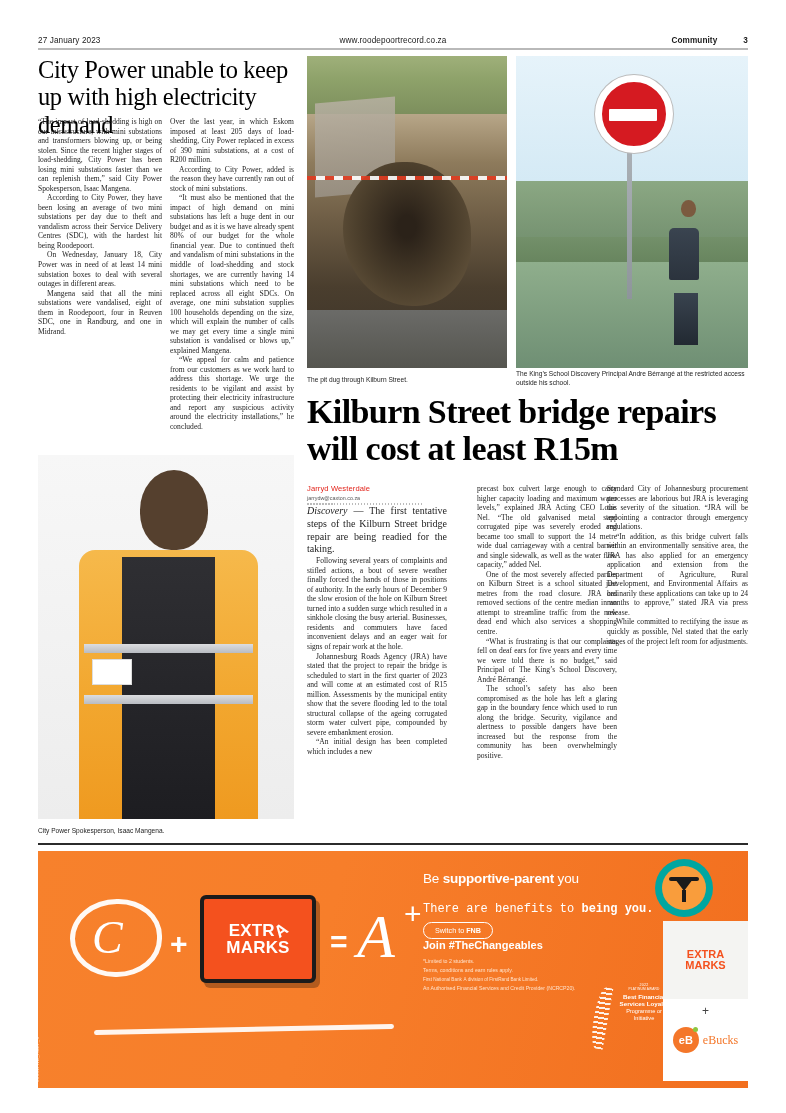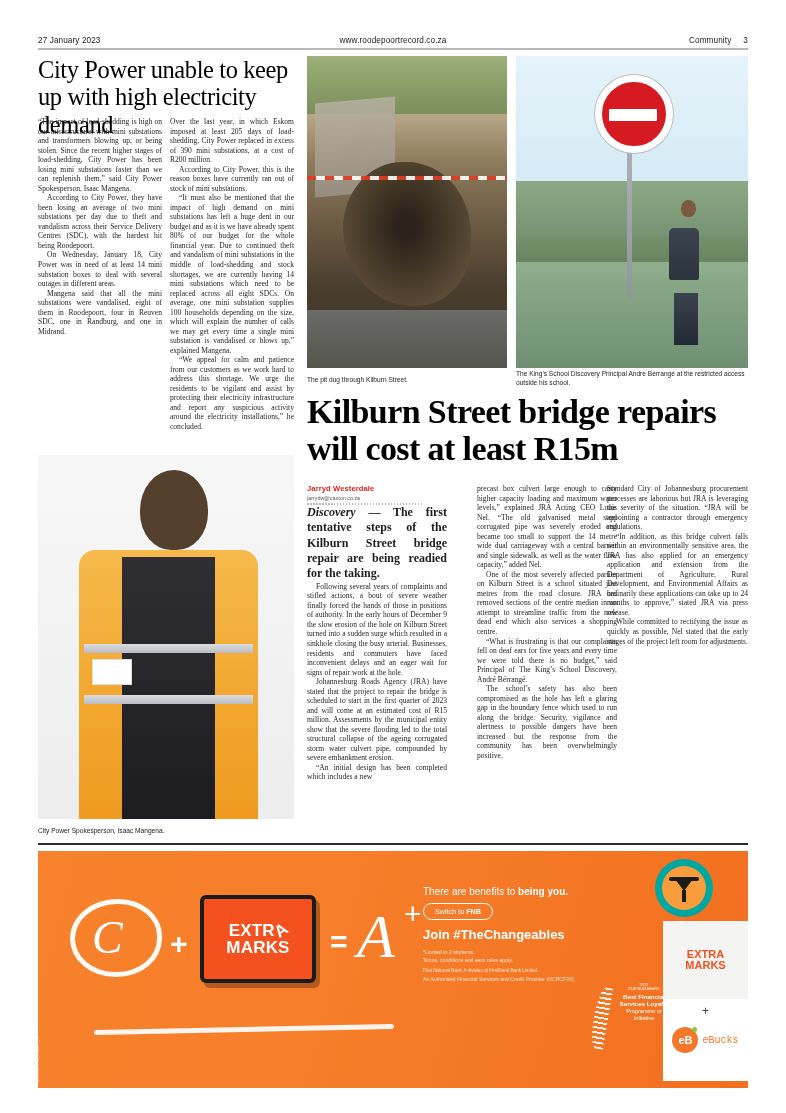--- a/index.html
+++ b/index.html
@@ -12,21 +12,21 @@
   .page { position: relative; width: 786px; height: 1113px; background:#fff; }
 
   
   .masthead {
     position: absolute; left: 38px; top: 30px; width: 710px; height: 20px;
     display: flex; align-items: center; justify-content: space-between;
     font-family: "Liberation Sans", sans-serif;
     font-size: 8.2px; color: #1a1a1a; letter-spacing: .1px;
   }
   .masthead .mh-center { position:absolute; left:50%; transform:translateX(-50%); }
-  .masthead .mh-right { display:flex; gap:12px; align-items:flex-start; }
+  .masthead .mh-right { display:flex; gap:26px; align-items:flex-start;font-weight:bold; }
   .mh-rule {
     position:absolute; left:38px; top:48px; width:710px; height:2px; background:#b9b9b9;
   }
 
   
   .head1 {
     position: absolute; left: 38px; top: 56px; width: 268px;
     font-family: "Liberation Serif", serif;
     font-size: 24.5px; line-height: 1.12; font-weight: 400;
     color: #000; letter-spacing: -0.4px;
@@ -112,33 +112,33 @@
 
   
   .head2 {
     position:absolute; left:307px; top:394px; width:442px;
     font-family:"Liberation Serif", serif; font-size:34px; line-height:1.08;
     color:#000; letter-spacing:-0.6px;
   }
 
   
   .byline { position:absolute; left:307px; top:484px; width:140px; }
-  .byline .name { font-family:"Liberation Sans", sans-serif; font-weight:700;
+  .byline .name { font-family:"Liberation Sans", sans-serif; font-weight:400;
       font-size:7.6px; color:#e2231a; letter-spacing:.1px;}
   .byline .mail { font-family:"Liberation Sans", sans-serif; font-size:5.4px;
       color:#555; margin-top:1.5px;}
   .byline .dots { margin-top:2px; width:116px; height:2px;
       background:repeating-linear-gradient(90deg,#bbb 0 1.5px, transparent 1.5px 3px);}
 
   
   #a2c1 { left:307px; top:505px; width:140px; }
   #a2c2 { left:457px; top:484px; width:140px;margin-left:20px; }
   #a2c3 { left:607px; top:484px; width:141px; }
   #a2c1 p.stand, .stand {
-    font-weight:700; text-indent:0; font-size:12px; line-height:1.28;
+    font-weight:400; text-indent:0; font-size:10px; line-height:1.28;
   }
   .stand i { font-style:italic; }
 
   .footrule { position:absolute; left:38px; top:843px; width:710px; height:1.6px; background:#2b2b2b; }
 
   
   .ad { position:absolute; left:38px; top:851px; width:710px; height:237px;
         background:linear-gradient(105deg,#f7812c 0%,#f77e2a 40%,#f26f1f 100%); overflow:hidden;}
   .ad .vert {
     position:absolute; left:2px; bottom:6px;
@@ -169,26 +169,26 @@
       font-family:"Liberation Sans", sans-serif;}
   .swoosh { position:absolute; left:42px; top:158px; width:300px; height:5px;
       background:#fff; border-radius:4px; opacity:.92; transform:rotate(-1.2deg);}
 
   
   .ad-copy { position:absolute; left:385px; top:20px; width:248px; color:#fff;
       font-family:"Liberation Sans", sans-serif;}
   .ad-copy .hl { font-size:13.5px; line-height:1.2; letter-spacing:-.2px;}
   .ad-copy .hl b { font-weight:700; }
   .ad-copy .body { margin-top:11px; font-size:7.1px; line-height:1.52; }
-  .ad-copy .benefits { margin-top:15px; font-size:10px; }
+  .ad-copy .benefits { margin-top:15px; font-size:12px;font-family:Liberation Mono, monospace; }
   .ad-copy .benefits b { font-weight:700; }
   .switch-btn { margin-top:6px; display:inline-block; border:1.4px solid #fff;
       border-radius:12px; padding:3px 11px; font-size:7.2px; color:#fff; }
   .switch-btn b { font-weight:700;margin-top:35px; }
-  .join { margin-top:7px; font-size:13px; font-weight:700; }
+  .join { font-size:11px; font-weight:700; }
   .fineprint { margin-top:6px; font-size:5.2px; line-height:1.6; color:#ffe3cd;}
   .fineprint .bank { color:#fff; font-weight:700; font-size:6.2px;}
   .fineprint .bank span { font-weight:400; font-size:4.6px; color:#ffe3cd; }
   .seal-wrap { position:absolute; left:560px; top:132px; width:92px; height:72px;
       color:#fff; font-family:"Liberation Sans", sans-serif; text-align:center;}
   .seal-wrap .yr { font-size:3.6px; letter-spacing:.3px;}
   .seal-wrap .sm { font-size:3.2px; letter-spacing:.2px; margin-bottom:2px;}
   .seal-wrap .t1 { font-size:6.2px; font-weight:700; line-height:1.2;}
   .seal-wrap .t2 { font-size:5.6px; line-height:1.25;}
   .laurelL, .laurelR { position:absolute; top:4px; width:14px; height:62px;
@@ -217,21 +217,21 @@
   .ad-panel .em-l1, .ad-panel .em-l2 { font-family:"Liberation Sans", sans-serif;
       font-weight:700; color:#f4511e; font-size:11px; line-height:1.02;}
   .ad-panel .p-plus { text-align:center; font-size:12px; color:#444; margin-top:5px;
       font-family:"Liberation Sans", sans-serif;}
   .ad-panel .p-bot { margin-top:9px; display:flex; align-items:center; justify-content:center; gap:4px;}
   .eb-circle { width:26px; height:26px; border-radius:50%; background:#f4772a;
       color:#fff; font-family:"Liberation Sans", sans-serif; font-weight:700; font-size:11px;
       display:flex; align-items:center; justify-content:center; position:relative;}
   .eb-circle .dot { position:absolute; right:1px; top:0px; width:5px; height:5px;
       border-radius:50%; background:#8cc63f;}
-  .eb-text { font-family:Liberation Mono, monospace; font-size:10px; color:#f4772a;}
+  .eb-text { font-family:Liberation Serif, serif; font-size:12px; color:#f4772a;}
 </style>
 </head>
 <body>
 
 <div class="page">
 
   <div class="masthead">
     <span>27 January 2023</span>
     <span class="mh-center">www.roodepoortrecord.co.za</span>
     <span class="mh-right">
@@ -245,21 +245,21 @@
 
   <div class="col" id="a1c1">
     <p>“The impact of load-shedding is high on our infrastructure, with mini substations and transformers blowing up, or being stolen. Since the recent higher stages of load-shedding, City Power has been losing mini substations faster than we can replenish them,” said City Power Spokesperson, Isaac Mangena.</p>
     <p>According to City Power, they have been losing an average of two mini substations per day due to theft and vandalism across their Service Delivery Centres (SDC), with the hardest hit being Roodepoort.</p>
     <p>On Wednesday, January 18, City Power was in need of at least 14 mini substation boxes to deal with several outages in different areas.</p>
     <p>Mangena said that all the mini substations were vandalised, eight of them in Roodepoort, four in Reuven SDC, one in Randburg, and one in Midrand.</p>
   </div>
 
   <div class="col" id="a1c2">
     <p>Over the last year, in which Eskom imposed at least 205 days of load-shedding, City Power replaced in excess of 390 mini substations, at a cost of R200 million.</p>
-    <p>According to City Power, this is the reason boxes have currently ran out of stock of mini substations.</p>
+    <p>According to City Power, added is the reason they have currently ran out of stock of mini substations.</p>
     <p>“It must also be mentioned that the impact of high demand on mini substations has left a huge dent in our budget and as it is we have already spent 80% of our budget for the whole financial year. Due to continued theft and vandalism of mini substations in the middle of load-shedding and stock shortages, we are currently having 14 mini substations which need to be replaced across all eight SDCs. On average, one mini substation supplies 100 households depending on the size, which will explain the number of calls we may get every time a single mini substation is vandalised or blows up,” explained Mangena.</p>
     <p>“We appeal for calm and patience from our customers as we work hard to address this shortage. We urge the residents to be vigilant and assist by protecting their electricity infrastructure and report any suspicious activity around the electricity installations,” he concluded.</p>
   </div>
 
   <div class="photo" id="photoPit">
     <div class="grass"></div>
     <div class="wall"></div>
     <div class="pit"></div>
     <div class="road"></div>
     <div class="tape"></div>
@@ -332,20 +332,23 @@
         <div class="l1"><span>EXTR</span><span class="arrow">A</span></div>
         <div class="l2">MARKS</div>
       </div>
       <div class="eqsign">=</div>
       <div class="letter-a">A</div>
       <div class="plus-sup">+</div>
       <div class="swoosh"></div>
     </div>
 
     <div class="ad-copy">
+      <div class="hl">
+        <span>Be </span><b>supportive-parent</b><span> you</span>
+      </div>
       <div class="benefits">
         <span>There are benefits to </span><b>being you.</b>
       </div>
       <div class="switch-btn">
         <span>Switch to </span><b>FNB</b>
       </div>
       <div class="join">Join #TheChangeables</div>
       <div class="fineprint">
         <div>*Limited to 2 students.</div>
         <div>Terms, conditions and earn rules apply.</div>

